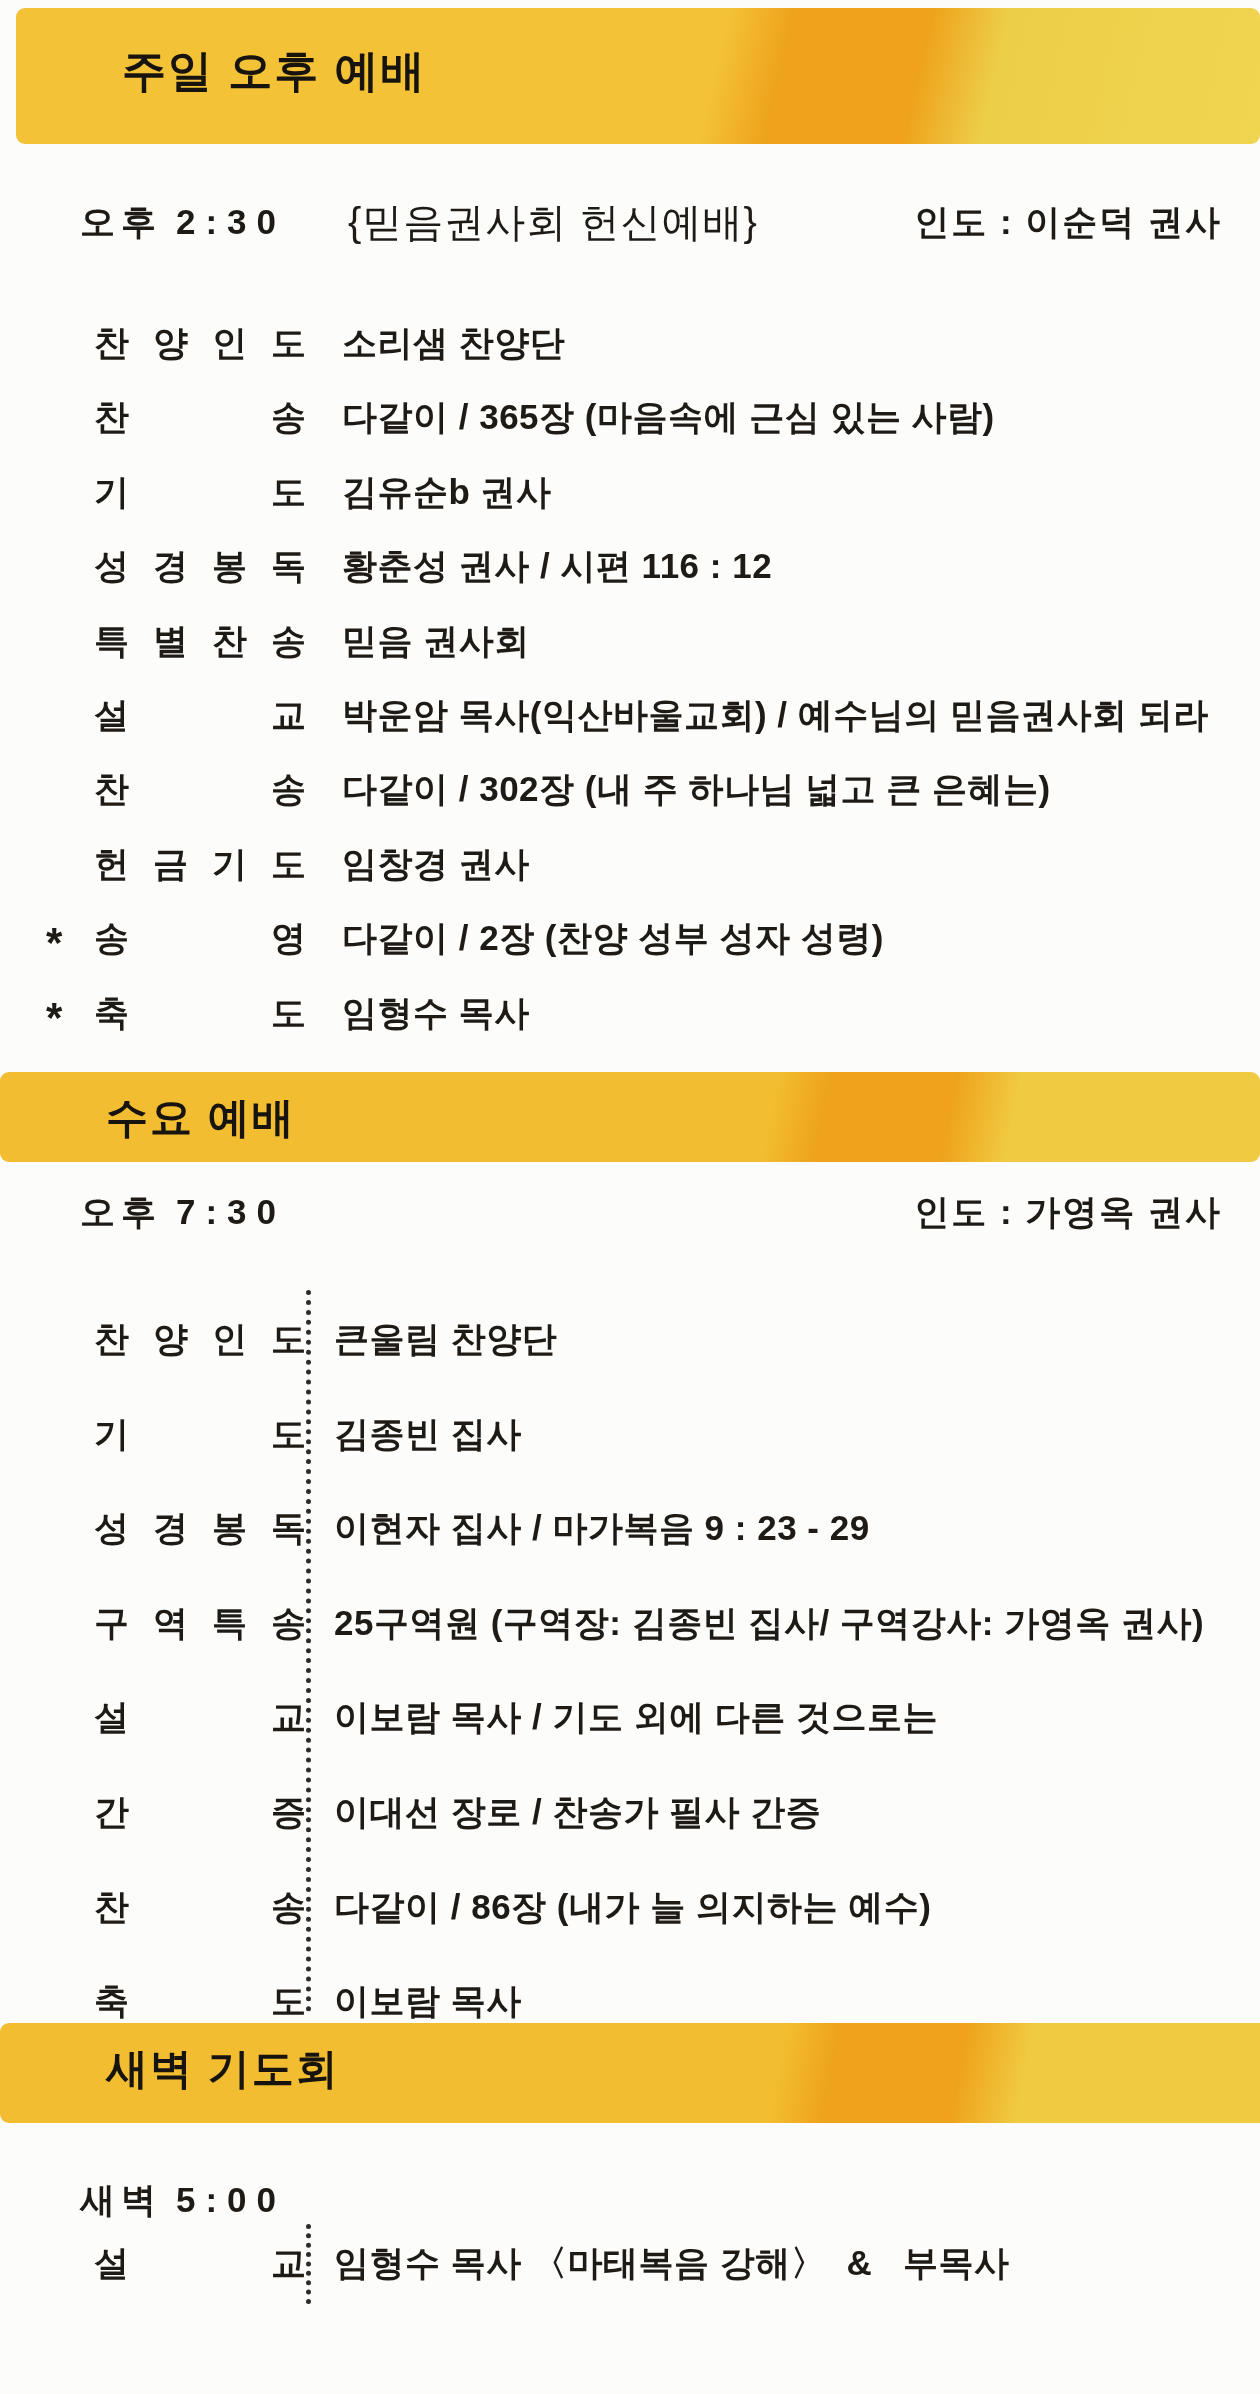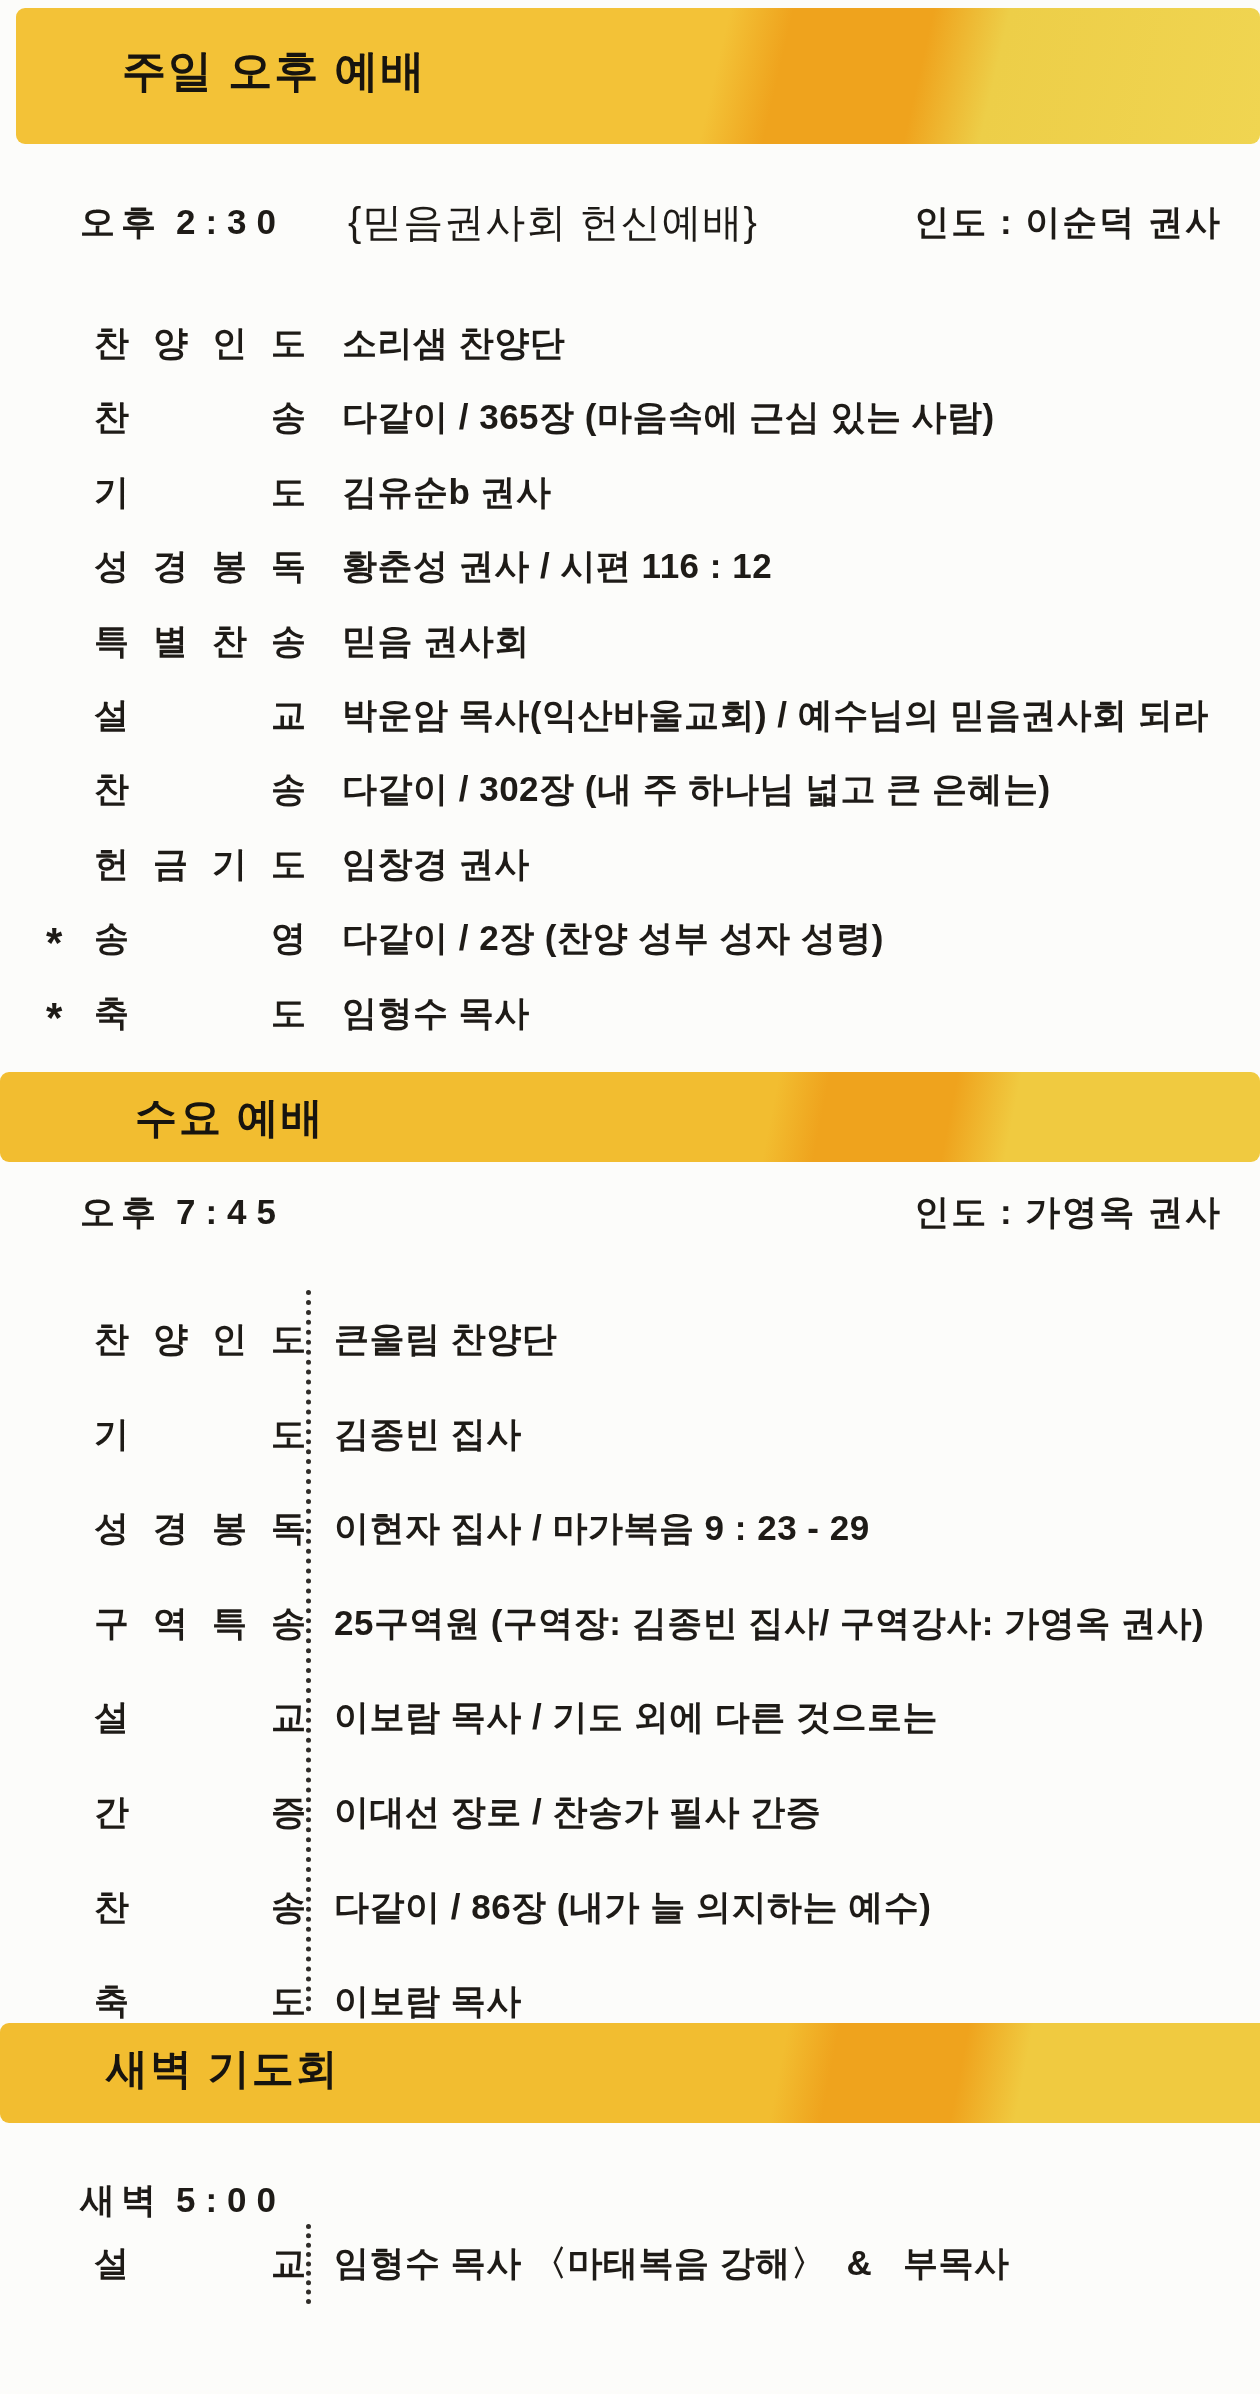--- a/index.html
+++ b/index.html
@@ -35,21 +35,21 @@
       var(--orange) 65%,var(--orange) 75%,
       var(--gold3) 80%,var(--gold3) 100%);
     padding-left:13px;
   }
   .banner .title{
     position:absolute;left:106px;
     font-weight:800;color:#17140f;
     letter-spacing:2px;white-space:nowrap;
   }
   .banner-1 .title{top:34px;font-size:44px;}
-  .banner-2 .title{top:18px;font-size:42px;margin-left:29px;}
+  .banner-2 .title{top:18px;font-size:42px;}
   .banner-3 .title{top:18px;font-size:42px;}
 
   
   .header-row{position:absolute;left:0;width:1260px;height:50px;}
   #sec1-header{top:198px;}
   #sec2-header{top:1188px;}
   #sec3-header{top:2176px;}
   .time{
     position:absolute;left:80px;top:0;
     display:flex;gap:14px;
@@ -219,21 +219,21 @@
     <span class="content"><span>임형수 목사</span></span>
   </div>
 </div>
 
   <div class="banner banner-2">
     <span class="title">수요 예배</span>
   </div>
   <div class="header-row" id="sec2-header">
     <span class="time">
       <span class="t-label">오후</span>
-      <span class="t-value">7:45</span>
+      <span class="t-value">7:30</span>
     </span>
 
     <span class="leader">인도 : 가영옥 권사</span>
   </div>
   <div class="dotted" id="dotted-2"></div>
   <div class="rows" id="sec2-rows">
   <div class="row">
     <span class="star"></span>
     <span class="label">
           <span>찬</span>

